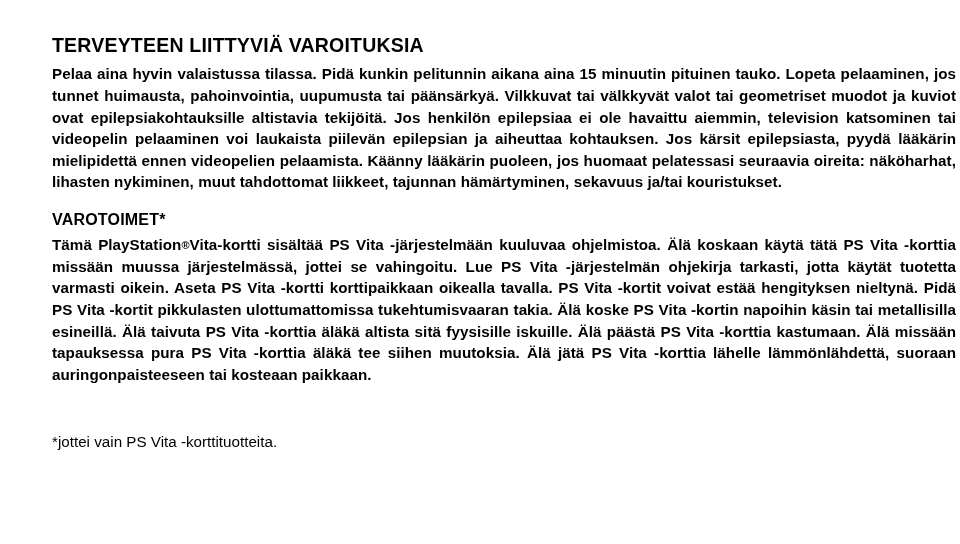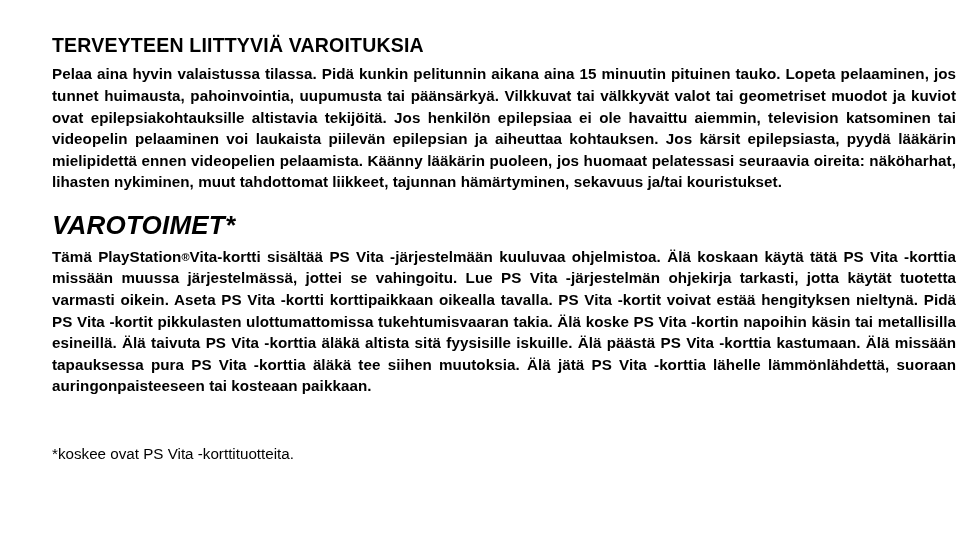--- a/index.html
+++ b/index.html
@@ -22,26 +22,25 @@
     margin-left: 24px;
   }
   h1.section-title {
     font-size: 19.5px;
     font-weight: bold;
     letter-spacing: 0.2px;
     margin: 0 0 7px 0;
     line-height: 1.15;
   }
   h2.section-title {
-    font-size: 26px;
+    font-size: 16px;
     font-weight: bold;
     letter-spacing: 0.2px;
     margin: 18px 0 5px 0;
     line-height: 1.15;
-    font-style: italic;
   }
   p.body-text {
     font-size: 15.2px;
     line-height: 1.42;
     margin: 0;
     text-align: justify;
     text-justify: inter-word;
     letter-spacing: 0.05px;
     font-weight: bold;
   }
@@ -62,15 +61,15 @@
 <div class="page">
 
   <h1 class="section-title">TERVEYTEEN LIITTYVIÄ VAROITUKSIA</h1>
 
   <p class="body-text">Pelaa aina hyvin valaistussa tilassa. Pidä kunkin pelitunnin aikana aina 15 minuutin pituinen tauko. Lopeta pelaaminen, jos tunnet huimausta, pahoinvointia, uupumusta tai päänsärkyä. Vilkkuvat tai välkkyvät valot tai geometriset muodot ja kuviot ovat epilepsiakohtauksille altistavia tekijöitä. Jos henkilön epilepsiaa ei ole havaittu aiemmin, television katsominen tai videopelin pelaaminen voi laukaista piilevän epilepsian ja aiheuttaa kohtauksen. Jos kärsit epilepsiasta, pyydä lääkärin mielipidettä ennen videopelien pelaamista. Käänny lääkärin puoleen, jos huomaat pelatessasi seuraavia oireita: näköharhat, lihasten nykiminen, muut tahdottomat liikkeet, tajunnan hämärtyminen, sekavuus ja/tai kouristukset.</p>
 
   <h2 class="section-title">VAROTOIMET*</h2>
 
   <p class="body-text"><span>Tämä PlayStation</span><span class="reg">®</span><span>Vita-kortti sisältää PS Vita -järjestelmään kuuluvaa ohjelmistoa. Älä koskaan käytä tätä PS Vita -korttia missään muussa järjestelmässä, jottei se vahingoitu. Lue PS Vita -järjestelmän ohjekirja tarkasti, jotta käytät tuotetta varmasti oikein. Aseta PS Vita -kortti korttipaikkaan oikealla tavalla. PS Vita -kortit voivat estää hengityksen nieltynä. Pidä PS Vita -kortit pikkulasten ulottumattomissa tukehtumisvaaran takia. Älä koske PS Vita -kortin napoihin käsin tai metallisilla esineillä. Älä taivuta PS Vita -korttia äläkä altista sitä fyysisille iskuille. Älä päästä PS Vita -korttia kastumaan. Älä missään tapauksessa pura PS Vita -korttia äläkä tee siihen muutoksia. Älä jätä PS Vita -korttia lähelle lämmönlähdettä, suoraan auringonpaisteeseen tai kosteaan paikkaan.</span></p>
 
-  <p class="footnote">*koskee ovat PS Vita -korttituotteita.</p>
+  <p class="footnote">*jottei vain PS Vita -korttituotteita.</p>
 
 </div>
 
 </body></html>

